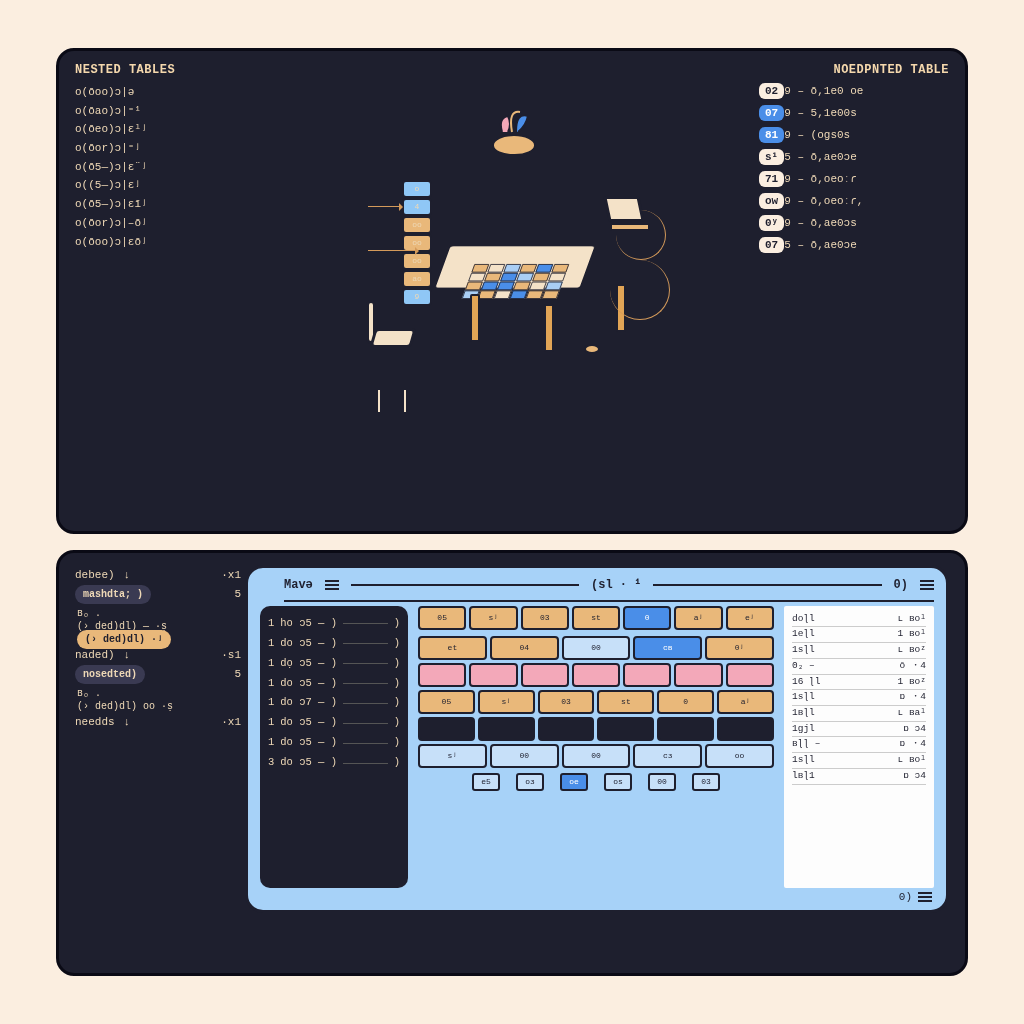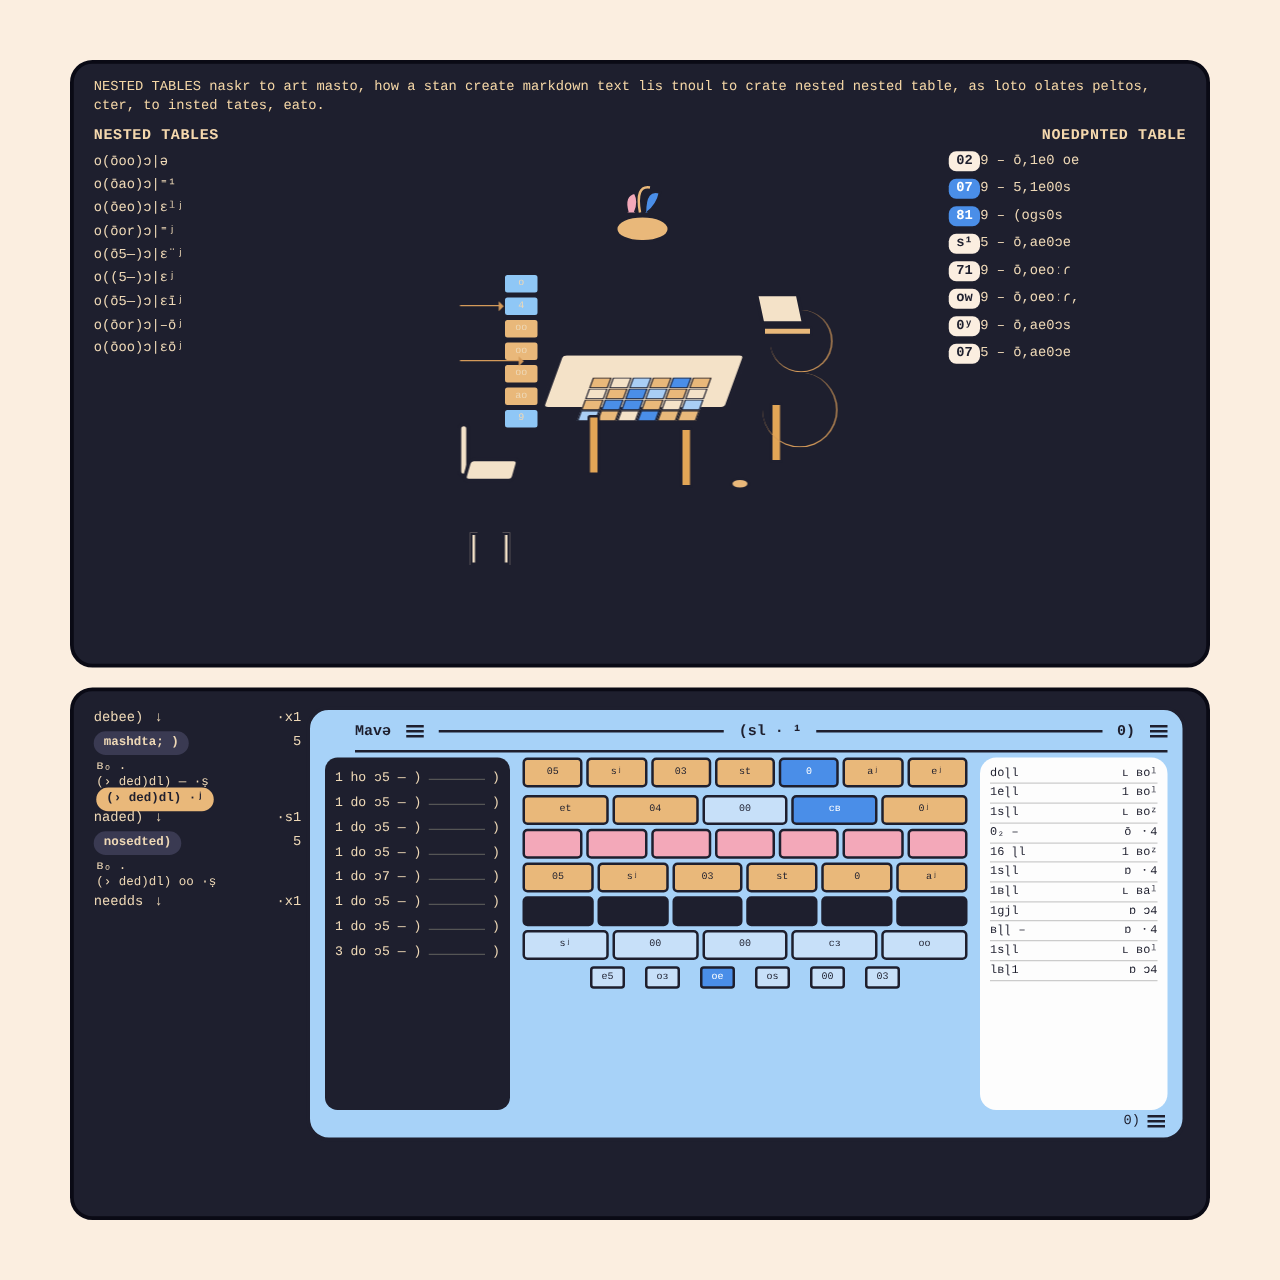--- a/index.html
+++ b/index.html
@@ -83,29 +83,28 @@
   .numlist .r { display:flex; gap:6px; align-items:center; line-height:1.9; }
   .numlist .n { color:#eed8b6; }
   .numlist .ln { flex:1; border-top:1px solid #555; height:0; }
   .midgrid { flex:1; display:flex; flex-direction:column; }
   .mgrow { display:flex; gap:3px; margin-bottom:3px; }
   .mgcell { flex:1; height:24px; border:2px solid #1e1f2e; border-radius:4px; font-size:8px; display:flex; align-items:center; justify-content:center; }
   .mc-t{background:#e9b87a;} .mc-b{background:#4a8ee8;color:#fff;} .mc-l{background:#c7e0f9;} .mc-p{background:#f3a8b9;} .mc-d{background:#1e1f2e;color:#eed8b6;}
   .paging { display:flex; gap:16px; justify-content:center; margin-top:2px; }
   .paging div { width:28px; height:18px; border:2px solid #1e1f2e; border-radius:3px; background:#c7e0f9; font-size:8px; display:flex; align-items:center; justify-content:center; }
   .paging .ac { background:#4a8ee8; color:#fff; }
-  .rightlist { width:150px; background:#fdfdfd; border-radius:13px; padding:6px 8px; font-size:9.5px; color:#1e1f2e; line-height:1.55; font-family:'Courier New',monospace; }
+  .rightlist { width:150px; background:#fdfdfd; border-radius:2px; padding:6px 8px; font-size:9.5px; color:#1e1f2e; line-height:1.55; font-family:'Courier New',monospace; }
   .rightlist .rr { display:flex; justify-content:space-between; border-bottom:1px solid #ccc; }
   .footbar { position:absolute; bottom:6px; right:14px; font-size:11px; display:flex; align-items:center; gap:6px; }
 </style>
 </head>
 <body>
 
 <div class="panel top">
-  <div class="intro">NESTED TABLES naskr to art masto, how a stan create markdown text lis tnoul to crate nested nested table, as loto olates peltos, cter, to insted tates, eato.</div>
   <div class="cols3">
     <div class="leftcode">
       <div class="sect-title">NESTED TABLES</div>
       <div class="codelist" id="leftrows">
           <div class="coderow">
             <span>o(ōoo)ɔ|ə</span>
           </div>
           <div class="coderow">
             <span>o(ōao)ɔ|⁼¹</span>
           </div>

